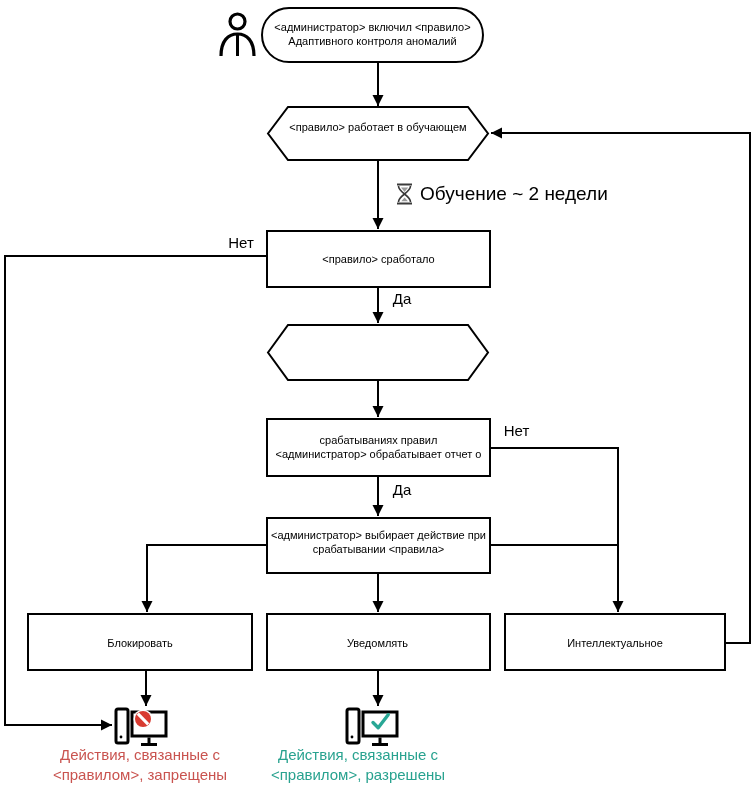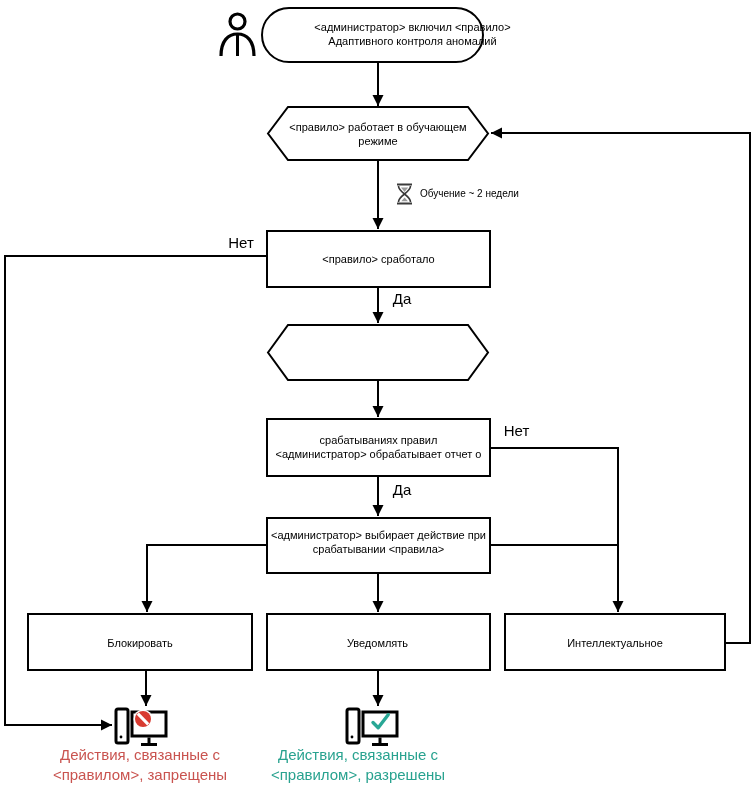--- a/index.html
+++ b/index.html
@@ -5,24 +5,24 @@
   html,body { margin:0; padding:0; background:#ffffff; }
   #canvas {
     position:relative; width:753px; height:793px; background:#ffffff;
     font-family:"Liberation Sans","DejaVu Sans",sans-serif; overflow:hidden;
   }
   #shapes { position:absolute; left:0; top:0; }
   .t { position:absolute; color:#000; text-align:center; }
   .t span { display:block; }
   .node-t { font-size:11px; line-height:14px; }
   .edge-t { font-size:15px; line-height:18px; }
-  .learn-t { font-size:10px; line-height:18px; white-space:nowrap; text-align:left; }
+  .learn-t { font-size:19px; line-height:18px; white-space:nowrap; text-align:left; }
   .result-t { font-size:15px; line-height:20px; }
   
-  .p-start    { left:262px; top:20px;  width:221px;padding-left:40px; }
+  .p-start    { left:262px; top:20px;  width:221px; }
   .p-hex1     { left:273px; top:120px; width:210px; }
   .p-trig     { left:267px; top:252px; width:223px; }
   .p-hex2     { left:263px; top:339px; width:230px; }
   .p-report   { left:267px; top:433px; width:223px; }
   .p-choose   { left:267px; top:528px; width:223px; }
   .p-block    { left:28px;  top:636px; width:224px; }
   .p-notify   { left:267px; top:636px; width:221px; }
   .p-smart    { left:505px; top:636px; width:220px; }
   .p-learn    { left:420px; top:185px; }
   .p-no1      { left:211px; top:234px; width:60px; }
@@ -108,21 +108,20 @@
     </g>
   </svg>
 
   <div class="t node-t p-start">
     <span>&lt;администратор&gt; включил &lt;правило&gt;</span>
     <span>Адаптивного контроля аномалий</span>
   </div>
 
   <div class="t node-t p-hex1">
     <span>&lt;правило&gt; работает в обучающем</span>
-    <span>режиме</span>
   </div>
 
   <div class="t learn-t p-learn">Обучение ~ 2 недели</div>
 
   <div class="t node-t p-trig">&lt;правило&gt; сработало</div>
 
   <div class="t edge-t p-no1">Нет</div>
   <div class="t edge-t p-yes1">Да</div>
 
 

